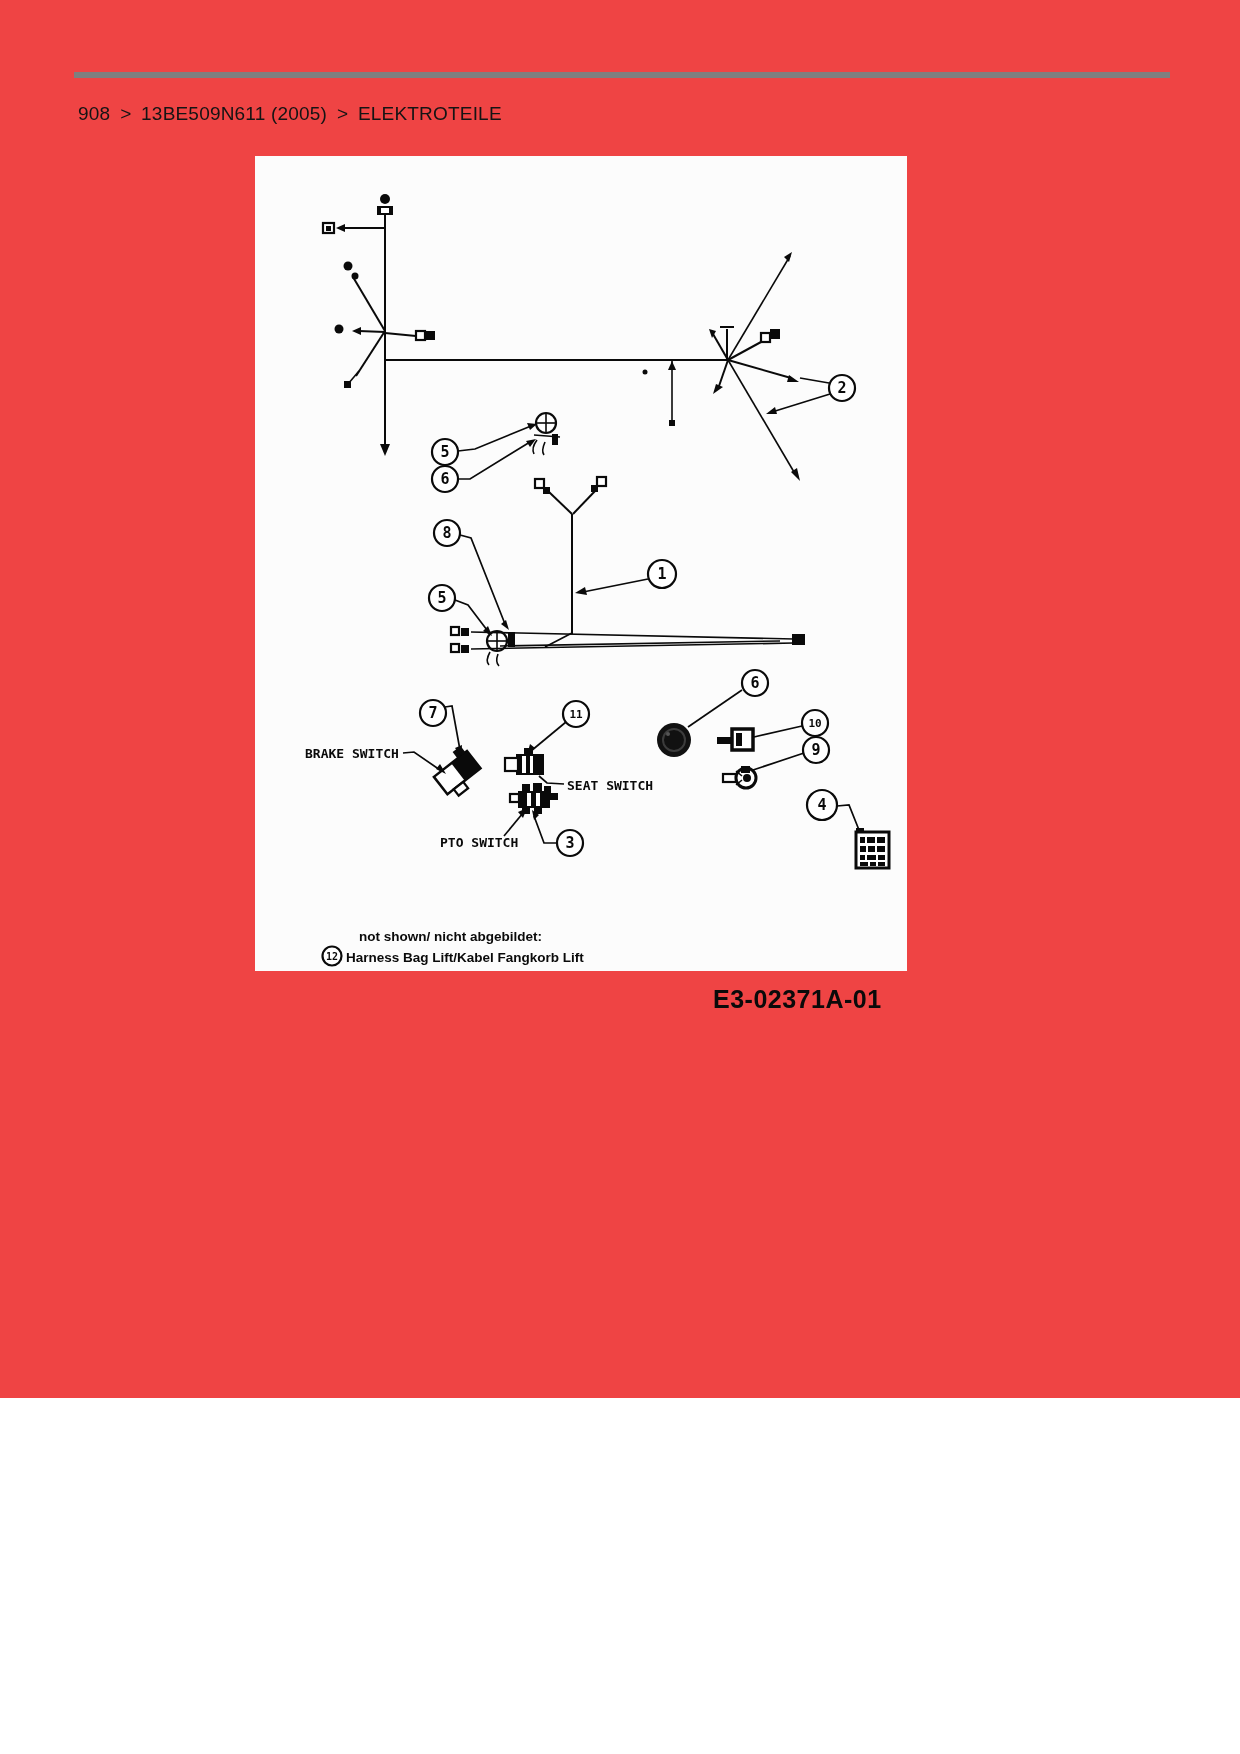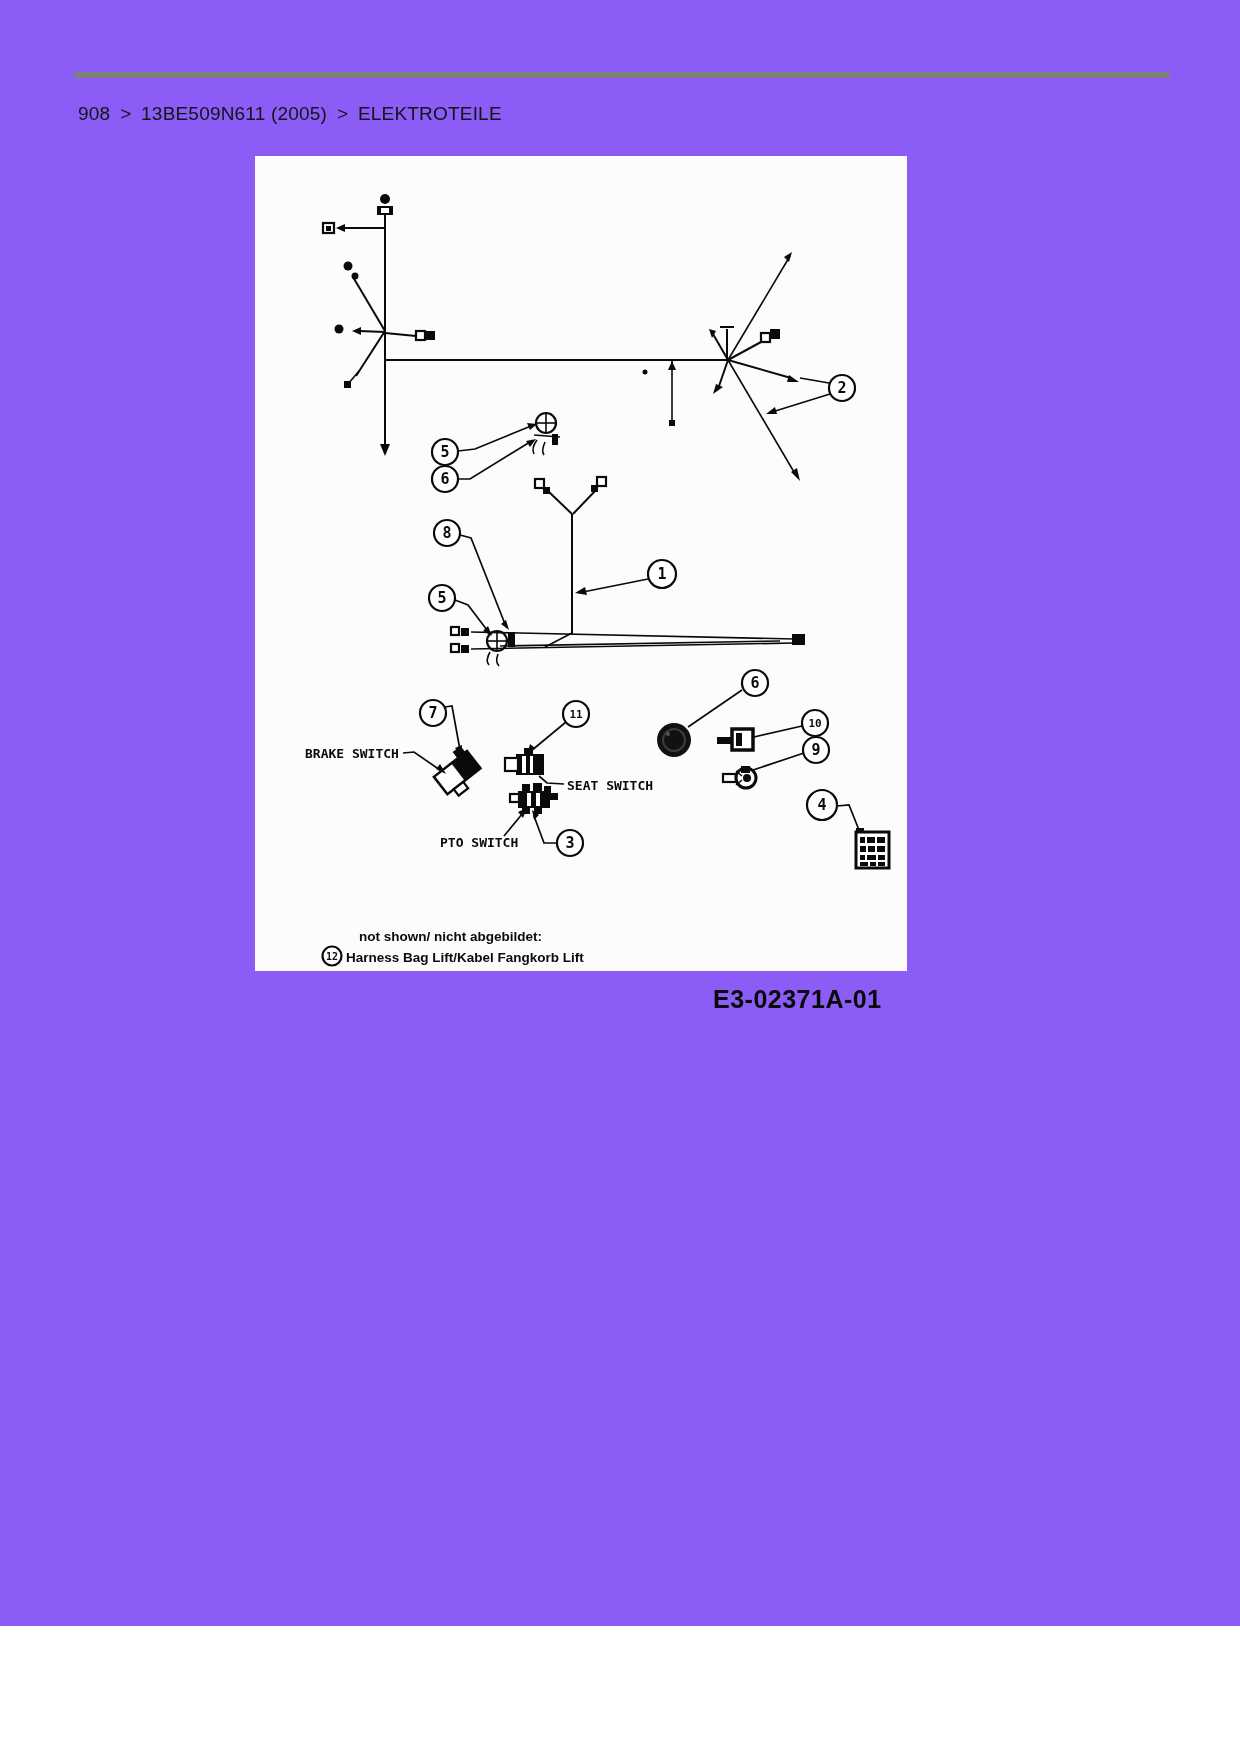--- a/index.html
+++ b/index.html
@@ -1,16 +1,16 @@
 <!DOCTYPE html>
 <html><head>
 <meta charset="utf-8">
 <style>
   html,body{margin:0;padding:0;background:#ffffff;}
-  .page{position:relative;width:1240px;height:1626px;background:#8b5cf6;overflow:hidden;
+  .page{position:relative;width:1240px;height:1398px;background:#ef4444;overflow:hidden;
         font-family:"Liberation Sans",sans-serif;}
   .top-rule{position:absolute;left:74px;top:72px;width:1096px;height:6px;background:#7f7f7f;}
   .breadcrumb{position:absolute;left:78px;top:103px;font-size:19px;color:#141414;
               letter-spacing:0.2px;white-space:nowrap;}
   .breadcrumb span{margin-right:10px;}
   .breadcrumb .sep{margin:0 4px 0 0;}
   svg text{font-family:"DejaVu Sans Mono",monospace;}
   .lbl{font-size:13px;font-weight:bold;fill:#0a0a0a;letter-spacing:0px;}
   .note{font-family:"Liberation Sans",sans-serif;font-size:13.5px;font-weight:bold;fill:#0a0a0a;}
   .code{font-family:"Liberation Sans",sans-serif;font-size:25px;font-weight:bold;fill:#0a0a0a;letter-spacing:0.5px;}

